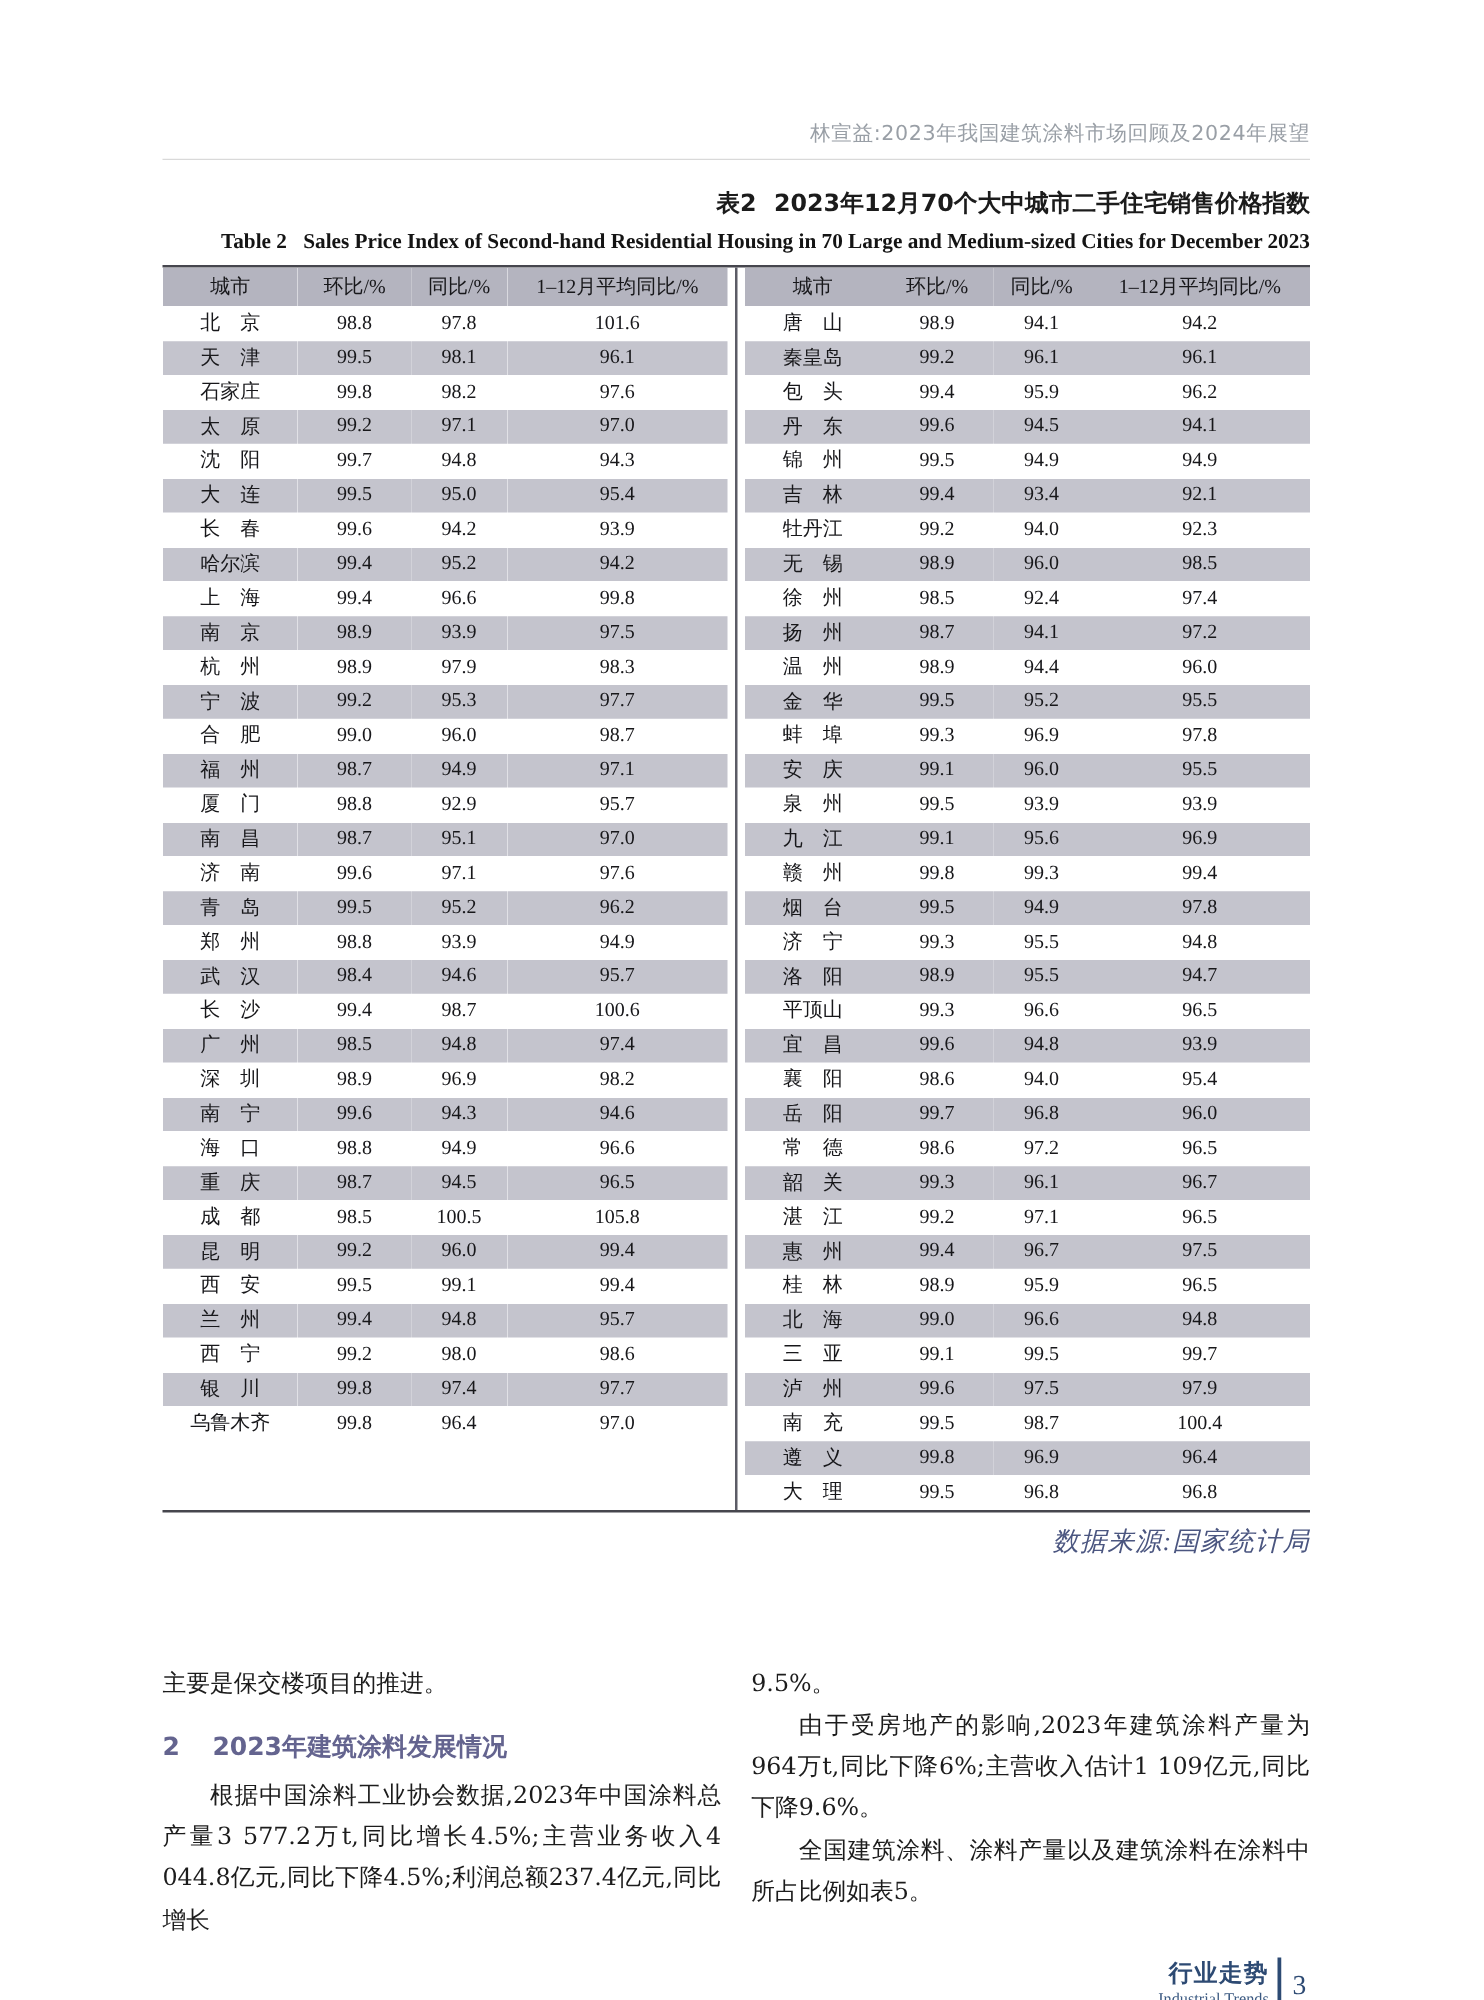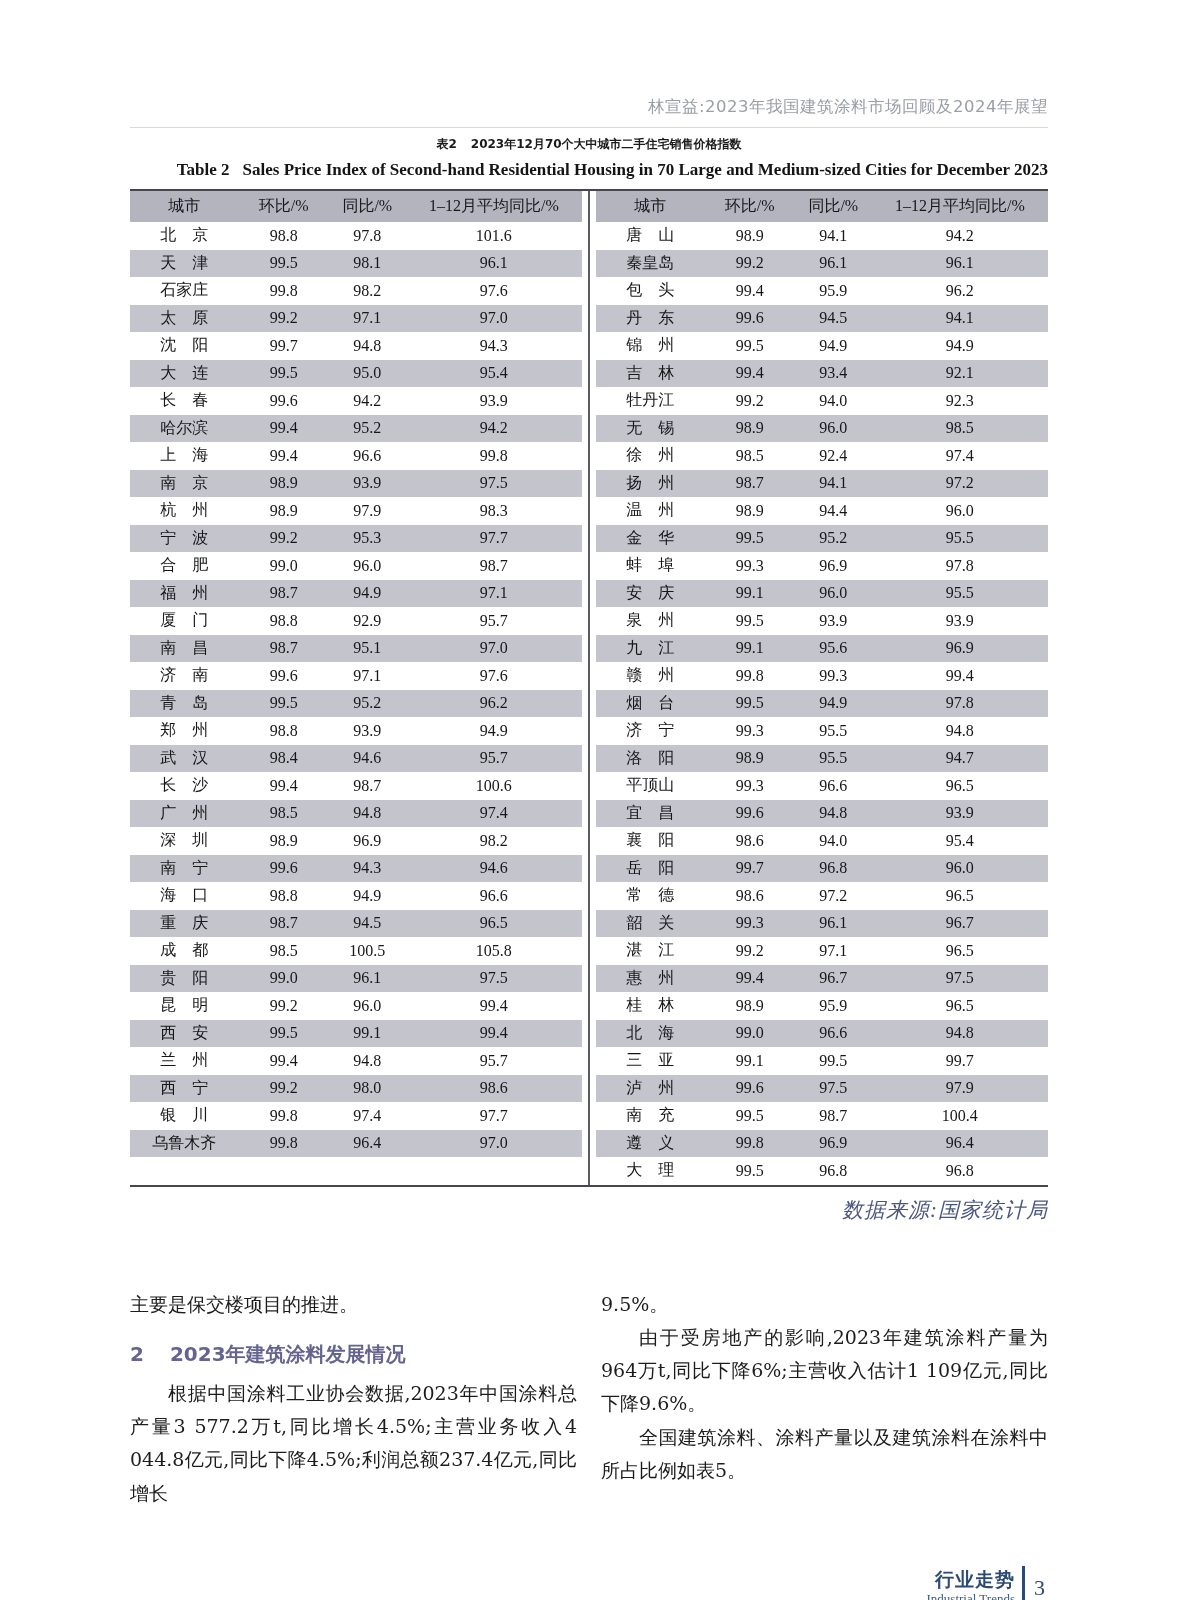--- a/index.html
+++ b/index.html
@@ -14,23 +14,23 @@
   
   .doc-header {
     padding-top:96px; text-align:right;
     font-family:"DejaVu Sans","Liberation Sans",sans-serif;
     font-size:16.5px; color:#999fa6; letter-spacing:0.5px;
     border-bottom:1px solid #d9d9d9; padding-bottom:9px;
   }
 
   
   .tbl-title-zh {
-    margin-top:8px; text-align:center;
+    margin-top:22px; text-align:right;
     font-family:"DejaVu Sans","Liberation Sans",sans-serif;
-    font-weight:bold; font-size:12px; color:#1b1b1b;
+    font-weight:bold; font-size:19px; color:#1b1b1b;
   }
   .tbl-title-zh .gap { margin-right:14px; }
   .tbl-title-en {
     margin-top:7px; text-align:right;
     font-family:"Liberation Serif","DejaVu Serif",serif;
     font-weight:bold; font-size:17px; color:#141414;
   }
   .tbl-title-en .gap { margin-right:13px; }
 
   
@@ -52,21 +52,21 @@
   tbody tr:nth-child(even) td { background:#c4c4cd; }
   col.c1 { width:24%; } col.c2 { width:20%; } col.c3 { width:17%; } col.c4 { width:39%; }
 
   .source-note {
     margin-top:9px; text-align:right; font-style:italic;
     font-family:"Liberation Serif","DejaVu Serif",serif;
     font-size:21px; color:#4b5680; letter-spacing:1px;
   }
 
   
-  .body-cols { display:flex; gap:24px; margin-top:64px; }
+  .body-cols { display:flex; gap:24px; margin-top:84px; }
   .col { flex:1 1 0; font-size:19px; line-height:1.75; text-align:justify; }
   .col p.indent { text-indent:2em; }
   .section-heading {
     margin:20px 0 10px 0;
     font-family:"DejaVu Sans","Liberation Sans",sans-serif;
     font-weight:bold; font-size:20px; color:#64648f; line-height:1.3;
     text-align:left;
   }
   .section-heading .num { margin-right:26px; }
 
@@ -276,26 +276,20 @@
                 <td>重　庆</td>
                 <td>98.7</td>
                 <td>94.5</td>
                 <td>96.5</td>
               </tr>
               <tr>
                 <td>成　都</td>
                 <td>98.5</td>
                 <td>100.5</td>
                 <td>105.8</td>
-              </tr>
-              <tr>
-                <td>贵　阳</td>
-                <td>99.0</td>
-                <td>96.1</td>
-                <td>97.5</td>
               </tr>
               <tr>
                 <td>昆　明</td>
                 <td>99.2</td>
                 <td>96.0</td>
                 <td>99.4</td>
               </tr>
               <tr>
                 <td>西　安</td>
                 <td>99.5</td>

